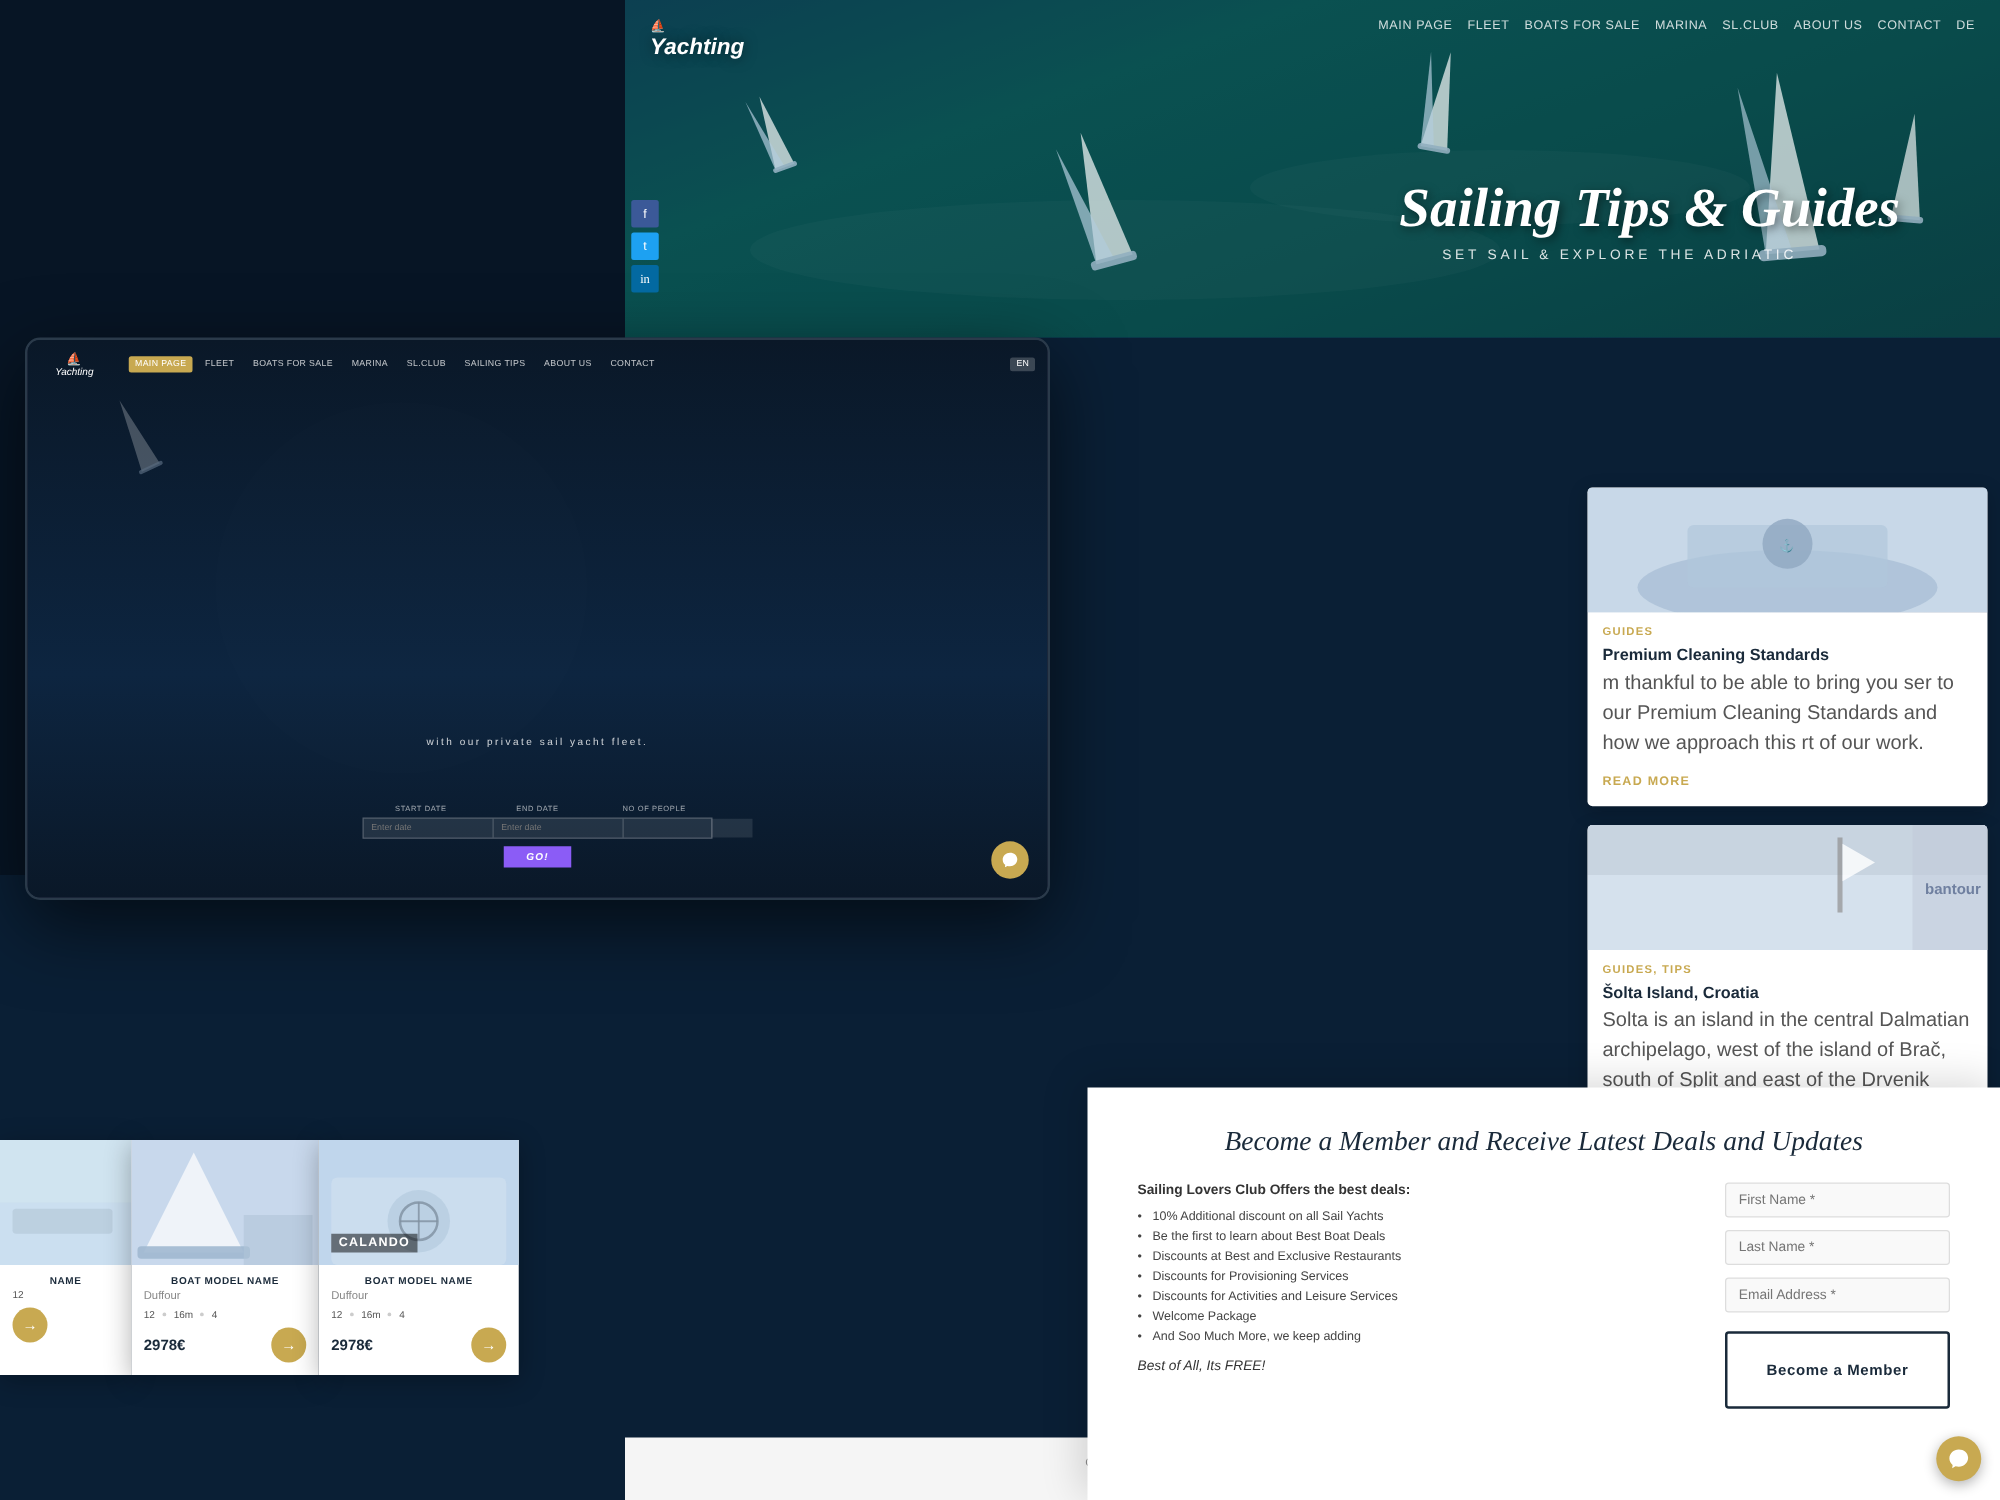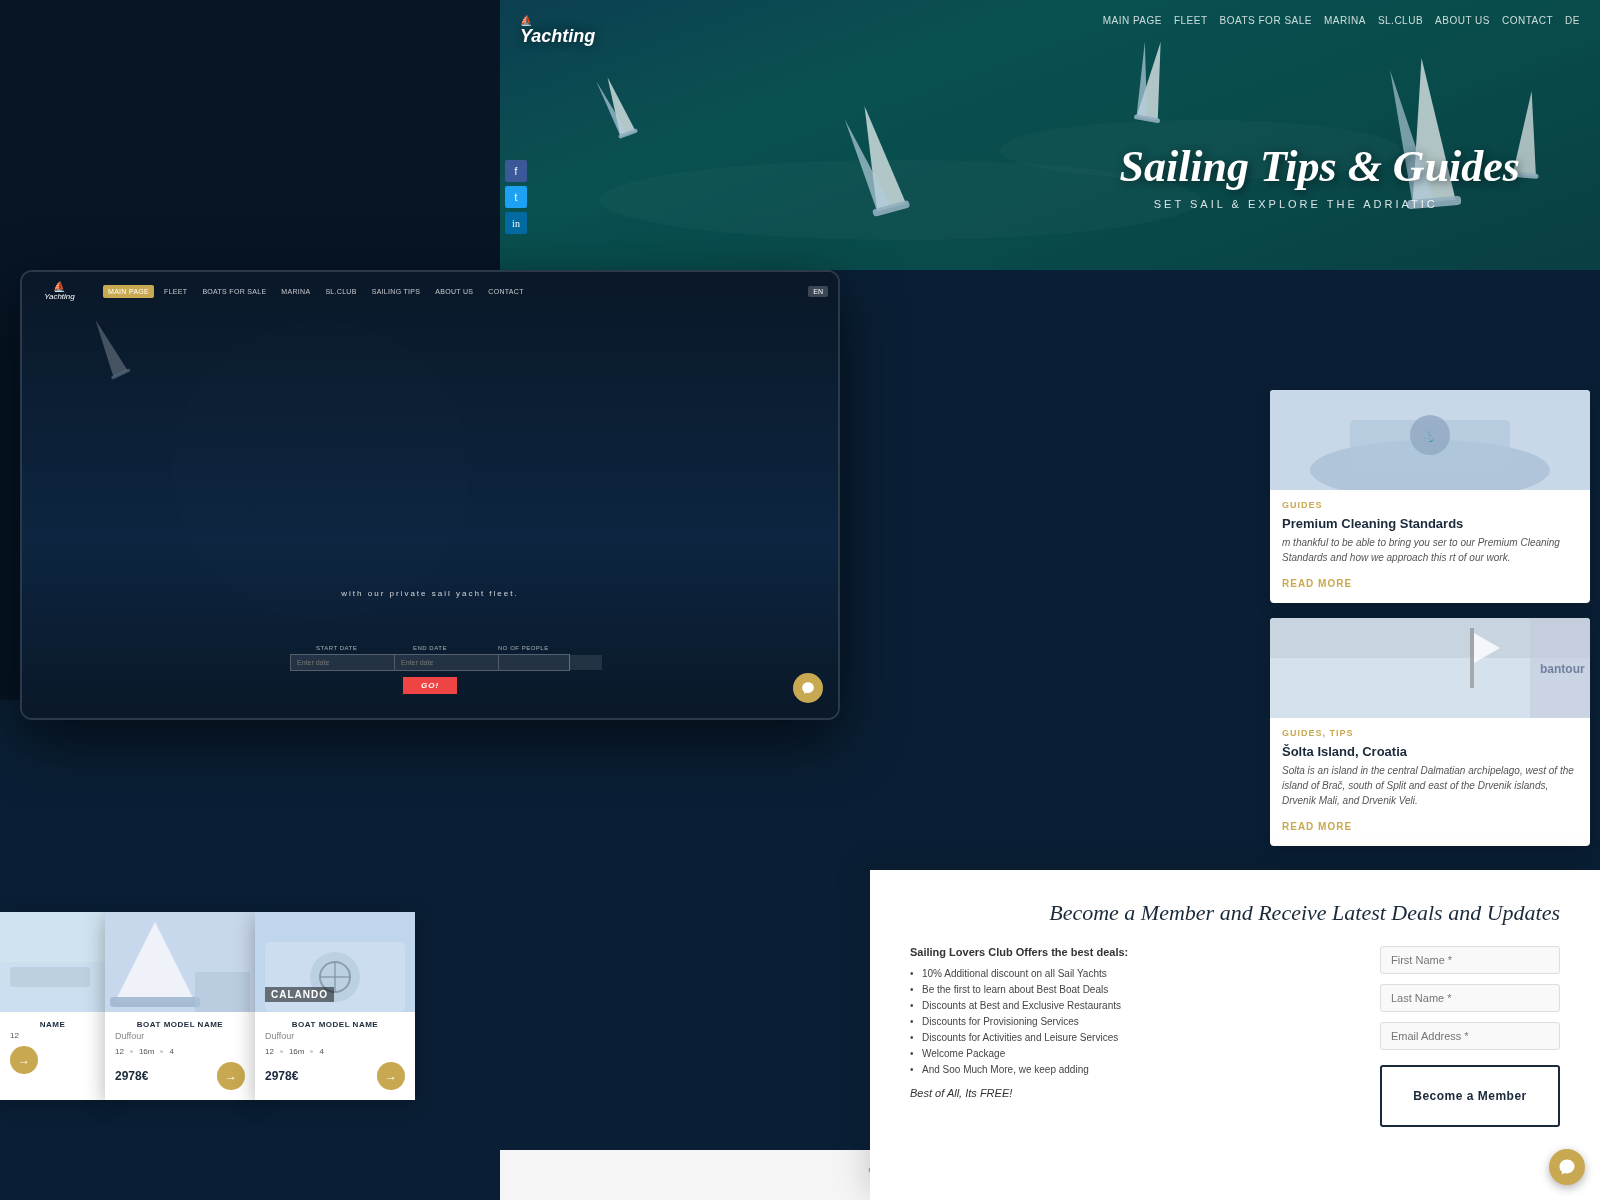--- a/index.html
+++ b/index.html
@@ -245,21 +245,21 @@
       border: none;
       border-right: 1px solid rgba(255,255,255,0.2);
       color: rgba(255,255,255,0.6);
       font-size: 7px;
       padding: 4px 6px;
       outline: none;
     }
     .inner-search-input:last-child { border-right: none; }
     .inner-go-btn {
       margin-top: 6px;
-      background: #ef4444;
+      background: #8b5cf6;
       color: white;
       border: none;
       padding: 4px 18px;
       font-size: 8px;
       font-weight: bold;
       cursor: pointer;
       letter-spacing: 1px;
       font-style: italic;
     }
 
@@ -321,25 +321,24 @@
     }
     .article-card-category {
       font-size: 9px;
       color: #c8a951;
       text-transform: uppercase;
       letter-spacing: 1px;
       margin-bottom: 6px;
       font-weight: bold;
     }
     .article-card-text {
-      font-size: 10px;
+      font-size: 16px;
       color: #555;
       line-height: 1.5;
       margin-bottom: 8px;
-      font-style: italic;
     }
     .article-read-more {
       font-size: 10px;
       font-weight: bold;
       color: #c8a951;
       text-decoration: none;
       text-transform: uppercase;
       letter-spacing: 1px;
       cursor: pointer;
     }
@@ -415,21 +414,21 @@
       bottom: 0;
       right: 0;
       width: 730px;
       height: 330px;
       background: white;
       padding: 30px 40px;
       z-index: 10;
       box-shadow: -5px -5px 30px rgba(0,0,0,0.15);
     }
     .membership-title {
-      text-align: right;
+      text-align: center;
       font-size: 22px;
       font-style: italic;
       font-family: Georgia, serif;
       color: #1a2a3a;
       margin-bottom: 20px;
     }
     .membership-content {
       display: flex;
       gap: 30px;
     }

